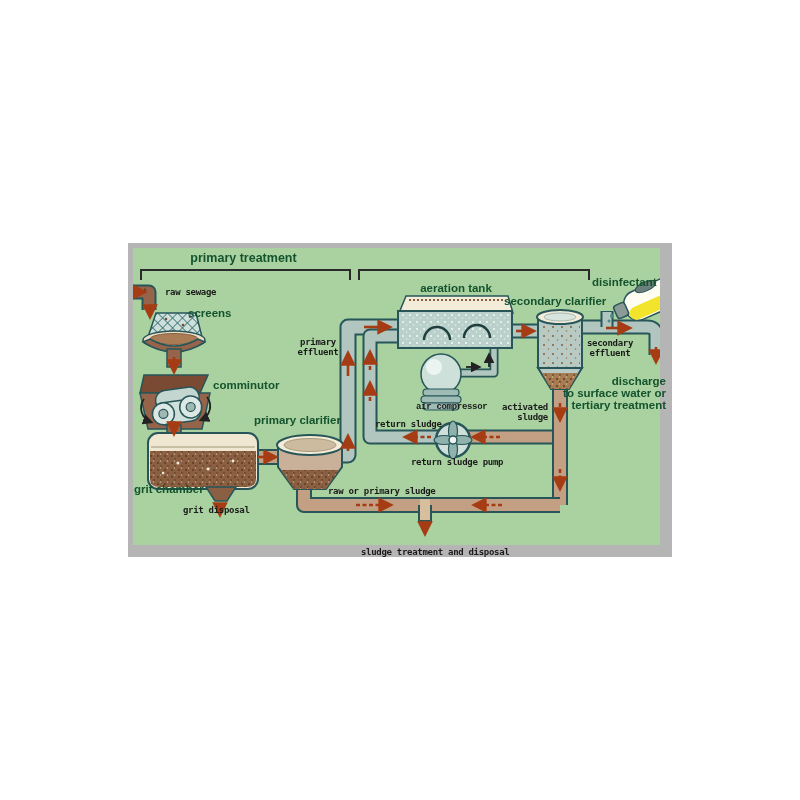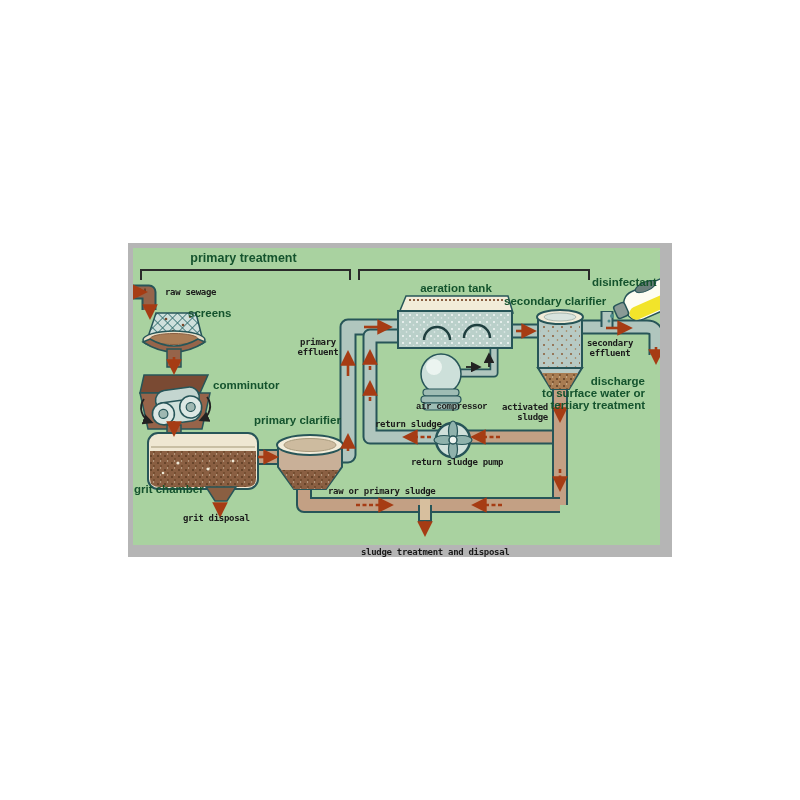--- a/index.html
+++ b/index.html
@@ -248,33 +248,33 @@
 
     <div class="bracket" style="left:12px;top:26px;width:207px;"></div>
     <div class="bracket" style="left:230px;top:26px;width:228px;"></div>
 
     <div class="lbl lbl-blue lbl-hdr t-center" style="left:12px;top:9px;width:207px;">primary treatment</div>
 
     <div class="lbl lbl-mono" style="left:37px;top:44px;">raw sewage</div>
     <div class="lbl lbl-blue" style="left:60px;top:64px;">screens</div>
     <div class="lbl lbl-blue" style="left:85px;top:136px;">comminutor</div>
     <div class="lbl lbl-blue" style="left:6px;top:240px;">grit chamber</div>
-    <div class="lbl lbl-mono" style="left:55px;top:262px;margin-top:8px;">grit disposal</div>
+    <div class="lbl lbl-mono" style="left:55px;top:262px;">grit disposal</div>
     <div class="lbl lbl-blue" style="left:126px;top:171px;">primary clarifier</div>
     <div class="lbl lbl-mono t-center" style="left:164px;top:94px;width:52px;">primary
 effluent</div>
     <div class="lbl lbl-blue t-center" style="left:272px;top:39px;width:112px;">aeration tank</div>
     <div class="lbl lbl-blue" style="left:376px;top:52px;">secondary clarifier</div>
     <div class="lbl lbl-blue" style="left:464px;top:33px;">disinfectant</div>
     <div class="lbl lbl-mono" style="left:288px;top:159px;font-family:Liberation Mono, monospace;">air compressor</div>
     <div class="lbl lbl-mono" style="left:247px;top:176px;">return sludge</div>
     <div class="lbl lbl-mono" style="left:283px;top:214px;">return sludge pump</div>
     <div class="lbl lbl-mono t-right" style="left:340px;top:159px;width:80px;">activated
 sludge</div>
     <div class="lbl lbl-mono t-center" style="left:452px;top:95px;width:60px;">secondary
 effluent</div>
-    <div class="lbl lbl-blue t-right" style="left:339px;top:132px;width:178px;">discharge
+    <div class="lbl lbl-blue t-right" style="left:360px;top:132px;width:178px;">discharge
 to surface water or
 tertiary treatment</div>
     <div class="lbl lbl-mono" style="left:184px;top:243px;margin-left:16px;">raw or primary sludge</div>
     <div class="lbl lbl-mono" style="left:233px;top:304px;">sludge treatment and disposal</div>
   </div>
 </div>
 
 </body></html>

